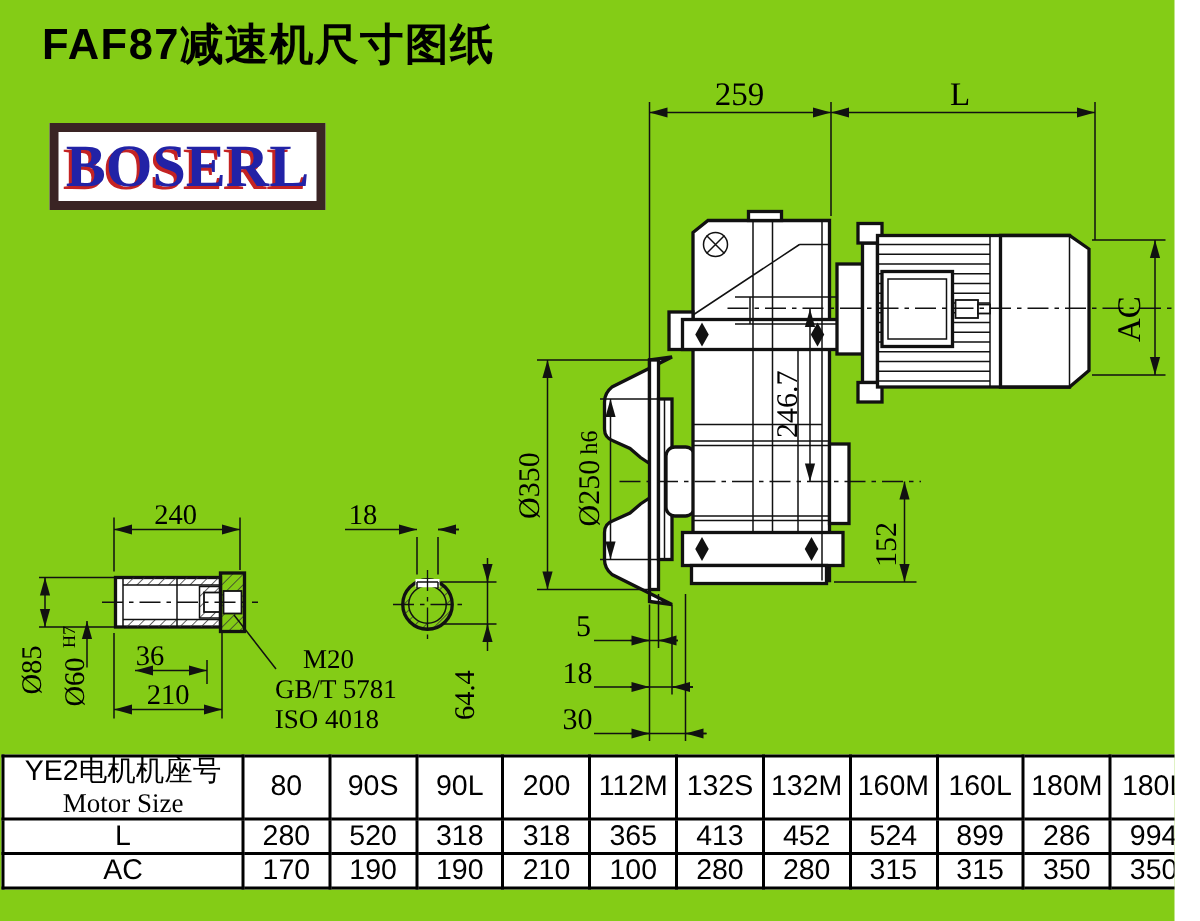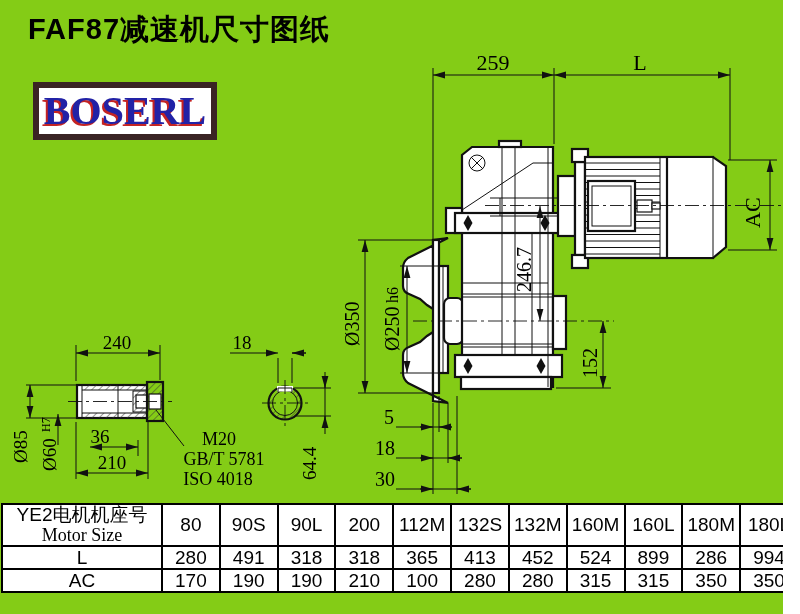--- a/index.html
+++ b/index.html
@@ -220,21 +220,21 @@
       <th>132S</th>
       <th>132M</th>
       <th>160M</th>
       <th>160L</th>
       <th>180M</th>
       <th>180L</th>
     </tr>
     <tr class="dr">
       <th>L</th>
       <td>280</td>
-      <td>491</td>
+      <td>520</td>
       <td>318</td>
       <td>318</td>
       <td>365</td>
       <td>413</td>
       <td>452</td>
       <td>524</td>
       <td>899</td>
       <td>286</td>
       <td>994</td>
     </tr>

